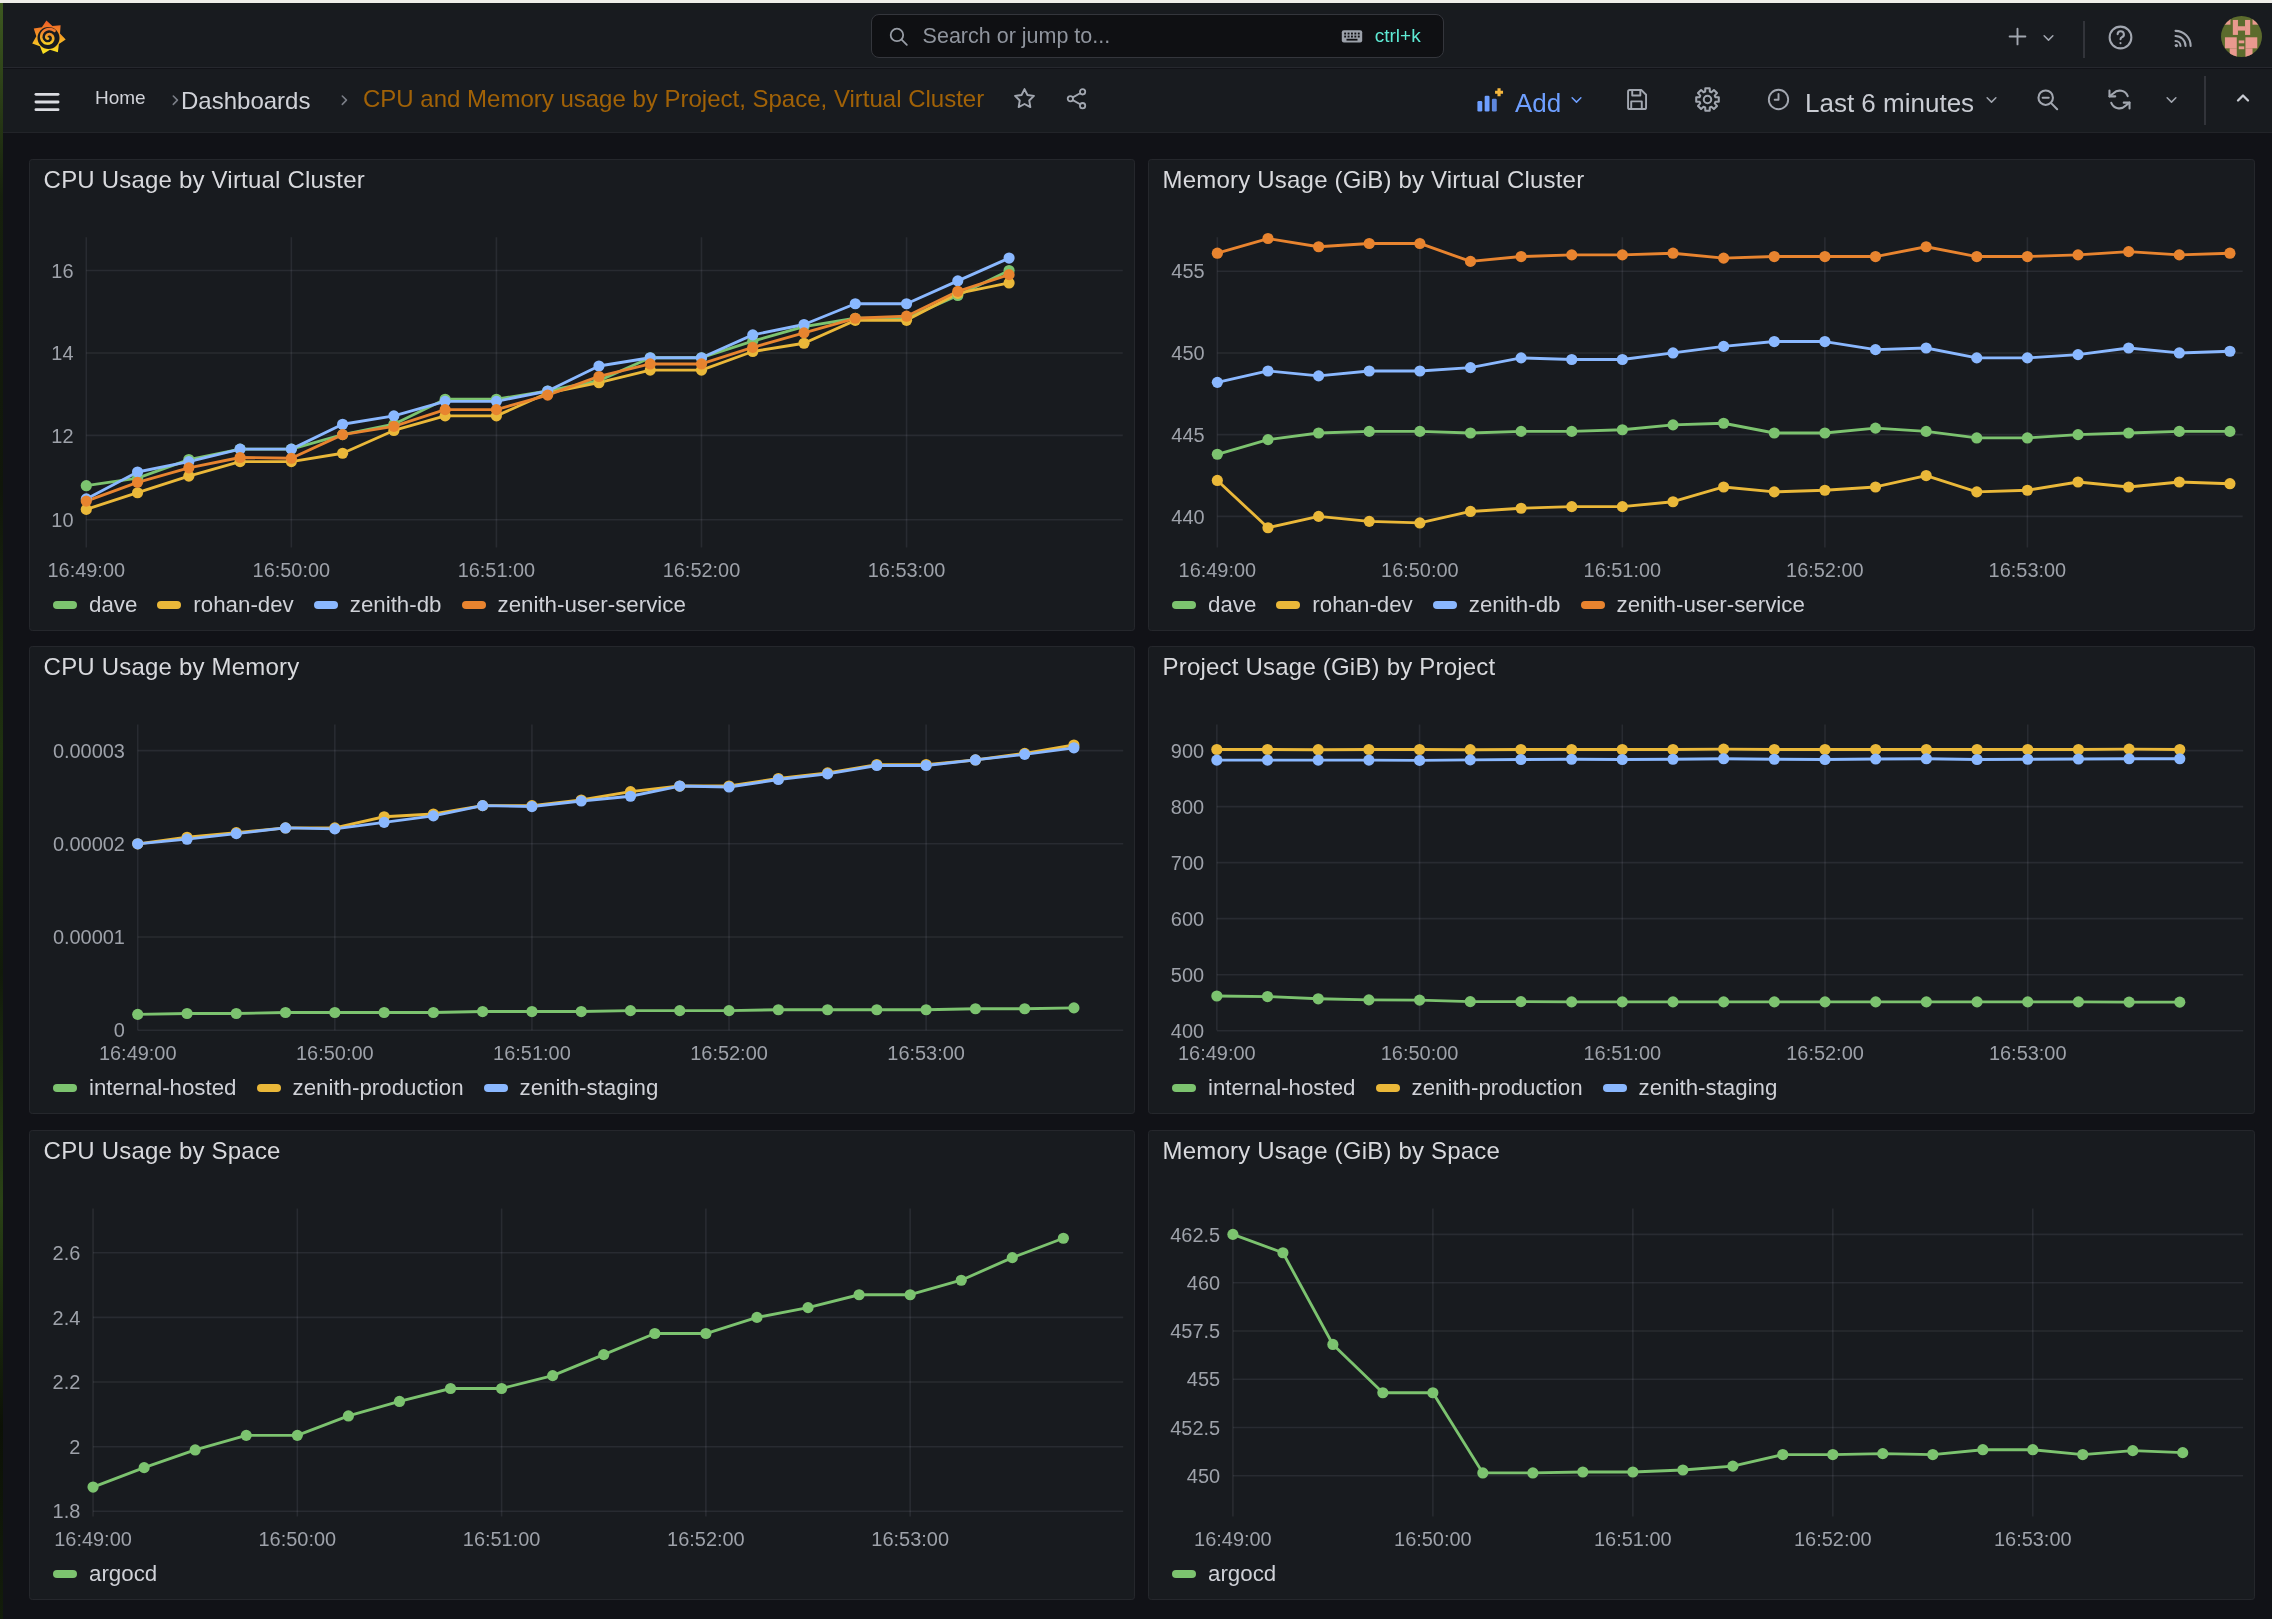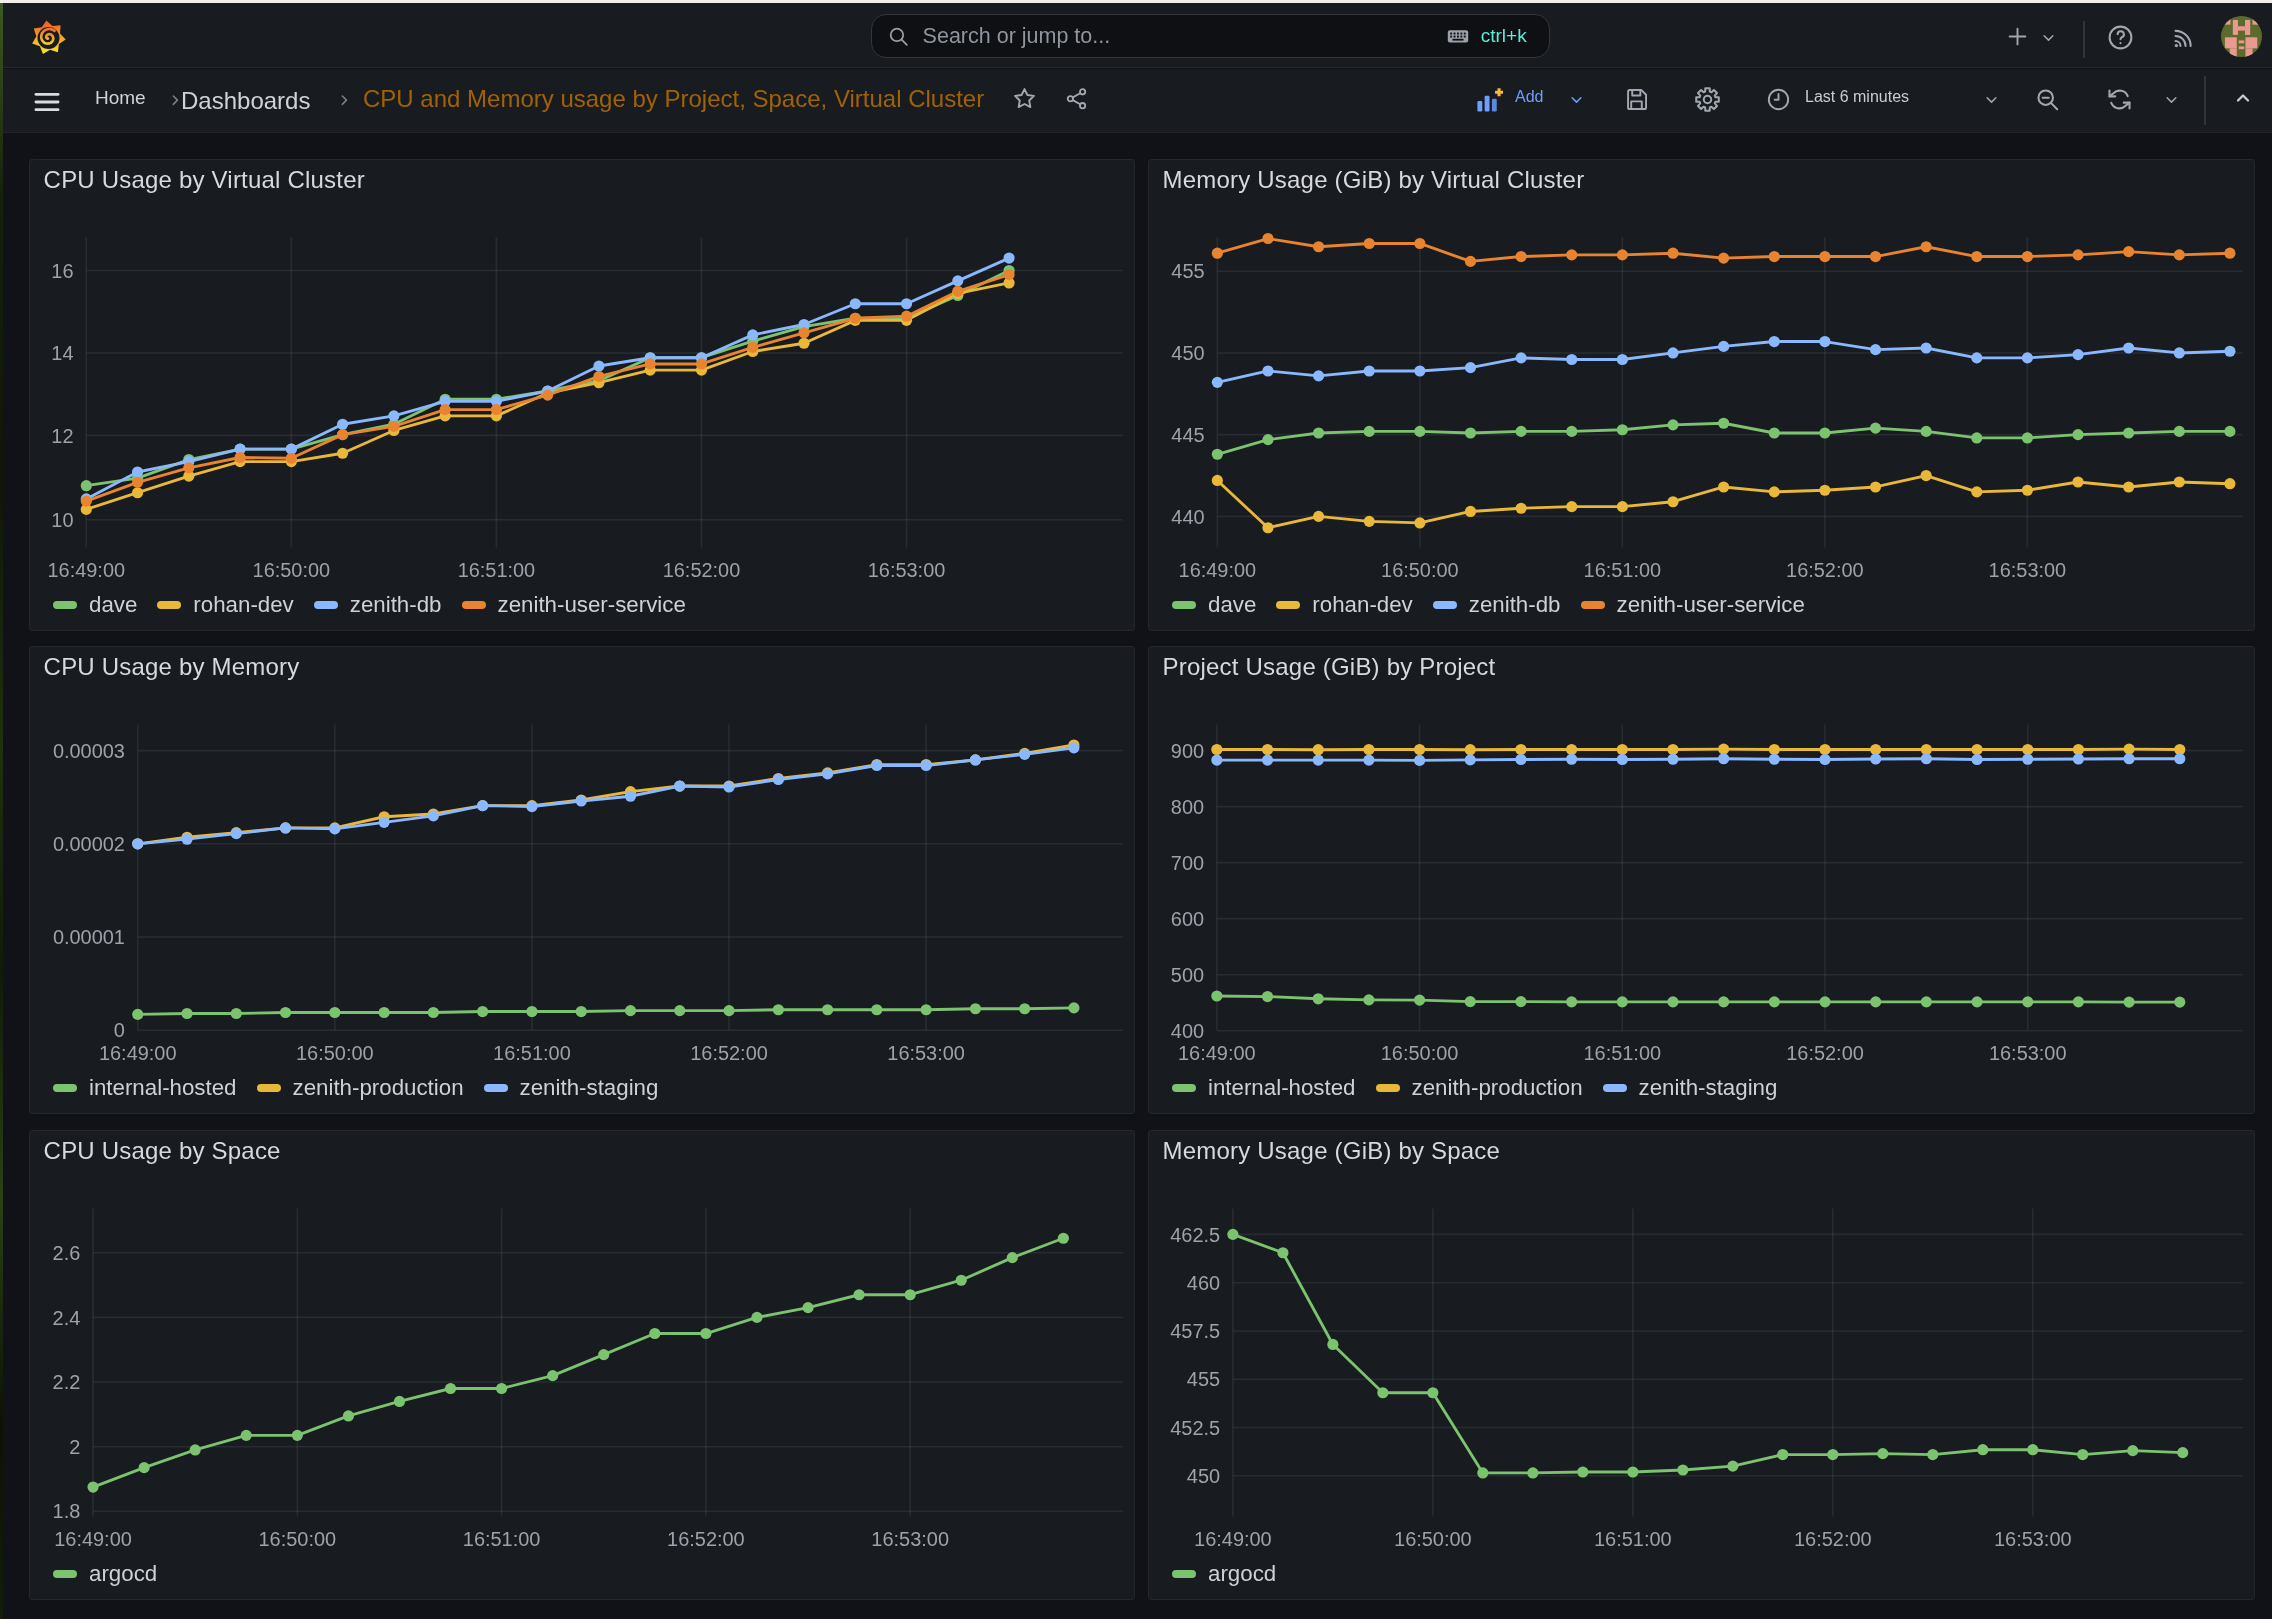--- a/index.html
+++ b/index.html
@@ -5,24 +5,24 @@
 .abs{position:absolute}
 #topstrip{left:0;top:0;width:2273px;height:3.2px;background:#EFEEE9}
 #leftstrip{left:0;top:3.2px;width:3.2px;height:1617px;background:linear-gradient(#3e5a20,#16200d 12%,#10160a 30%,#1f3110 46%,#111a0a 60%,#2a4216 74%,#0c1106 88%,#131d0b)}
 #nav{left:3.2px;top:3.2px;width:2269px;height:65px;background:#181B1F;border-bottom:1.6px solid #26282E}
 #toolbar{left:3.2px;top:69px;width:2269px;height:64px;background:#181B1F;border-bottom:1.6px solid #222429}
 .panel{position:absolute;background:#181B1F;border:1.6px solid #25272C;border-radius:3.2px}
 .ptitle{position:absolute;left:13.6px;top:6px;font-size:24px;color:#D8D9DD;letter-spacing:0.2px}
 .legend{position:absolute;left:23px;display:flex;gap:20px;align-items:center;font-size:22.3px;color:#CFD1D7;white-space:nowrap}
 .li{display:flex;align-items:center;gap:12px}
 .pill{display:inline-block;width:24px;height:7.2px;border-radius:4px}
-#search{left:871px;top:14.4px;width:679px;height:44px;border:1.6px solid #34363C;border-radius:15px;background:#0F1013;display:flex;align-items:center;color:#8F949D;font-size:21.5px}
+#search{left:871px;top:14.4px;width:573px;height:44px;border:1.6px solid #34363C;border-radius:8px;background:#0F1013;display:flex;align-items:center;color:#8F949D;font-size:21.5px}
 .navic{display:flex;align-items:center;justify-content:center}
 .vsep{position:absolute;width:1.6px;background:#32343A}
-.tbtext{font-size:16px;color:#C9CCD3}
+.tbtext{font-size:26px;color:#C9CCD3}
 </style></head><body>
 <div id="topstrip" class="abs"></div>
 <div id="leftstrip" class="abs"></div>
 <div id="nav" class="abs"></div>
 <div class="abs" style="left:29.5px;top:18.4px"><svg width="37" height="38" viewBox="0 0 62 62">
 <defs>
         <linearGradient id="glg" x1="0" y1="1" x2="0" y2="0">
 <stop offset="0" stop-color="#F9E821"></stop>
           <stop offset="1" stop-color="#F05A28"></stop>
         </linearGradient>

